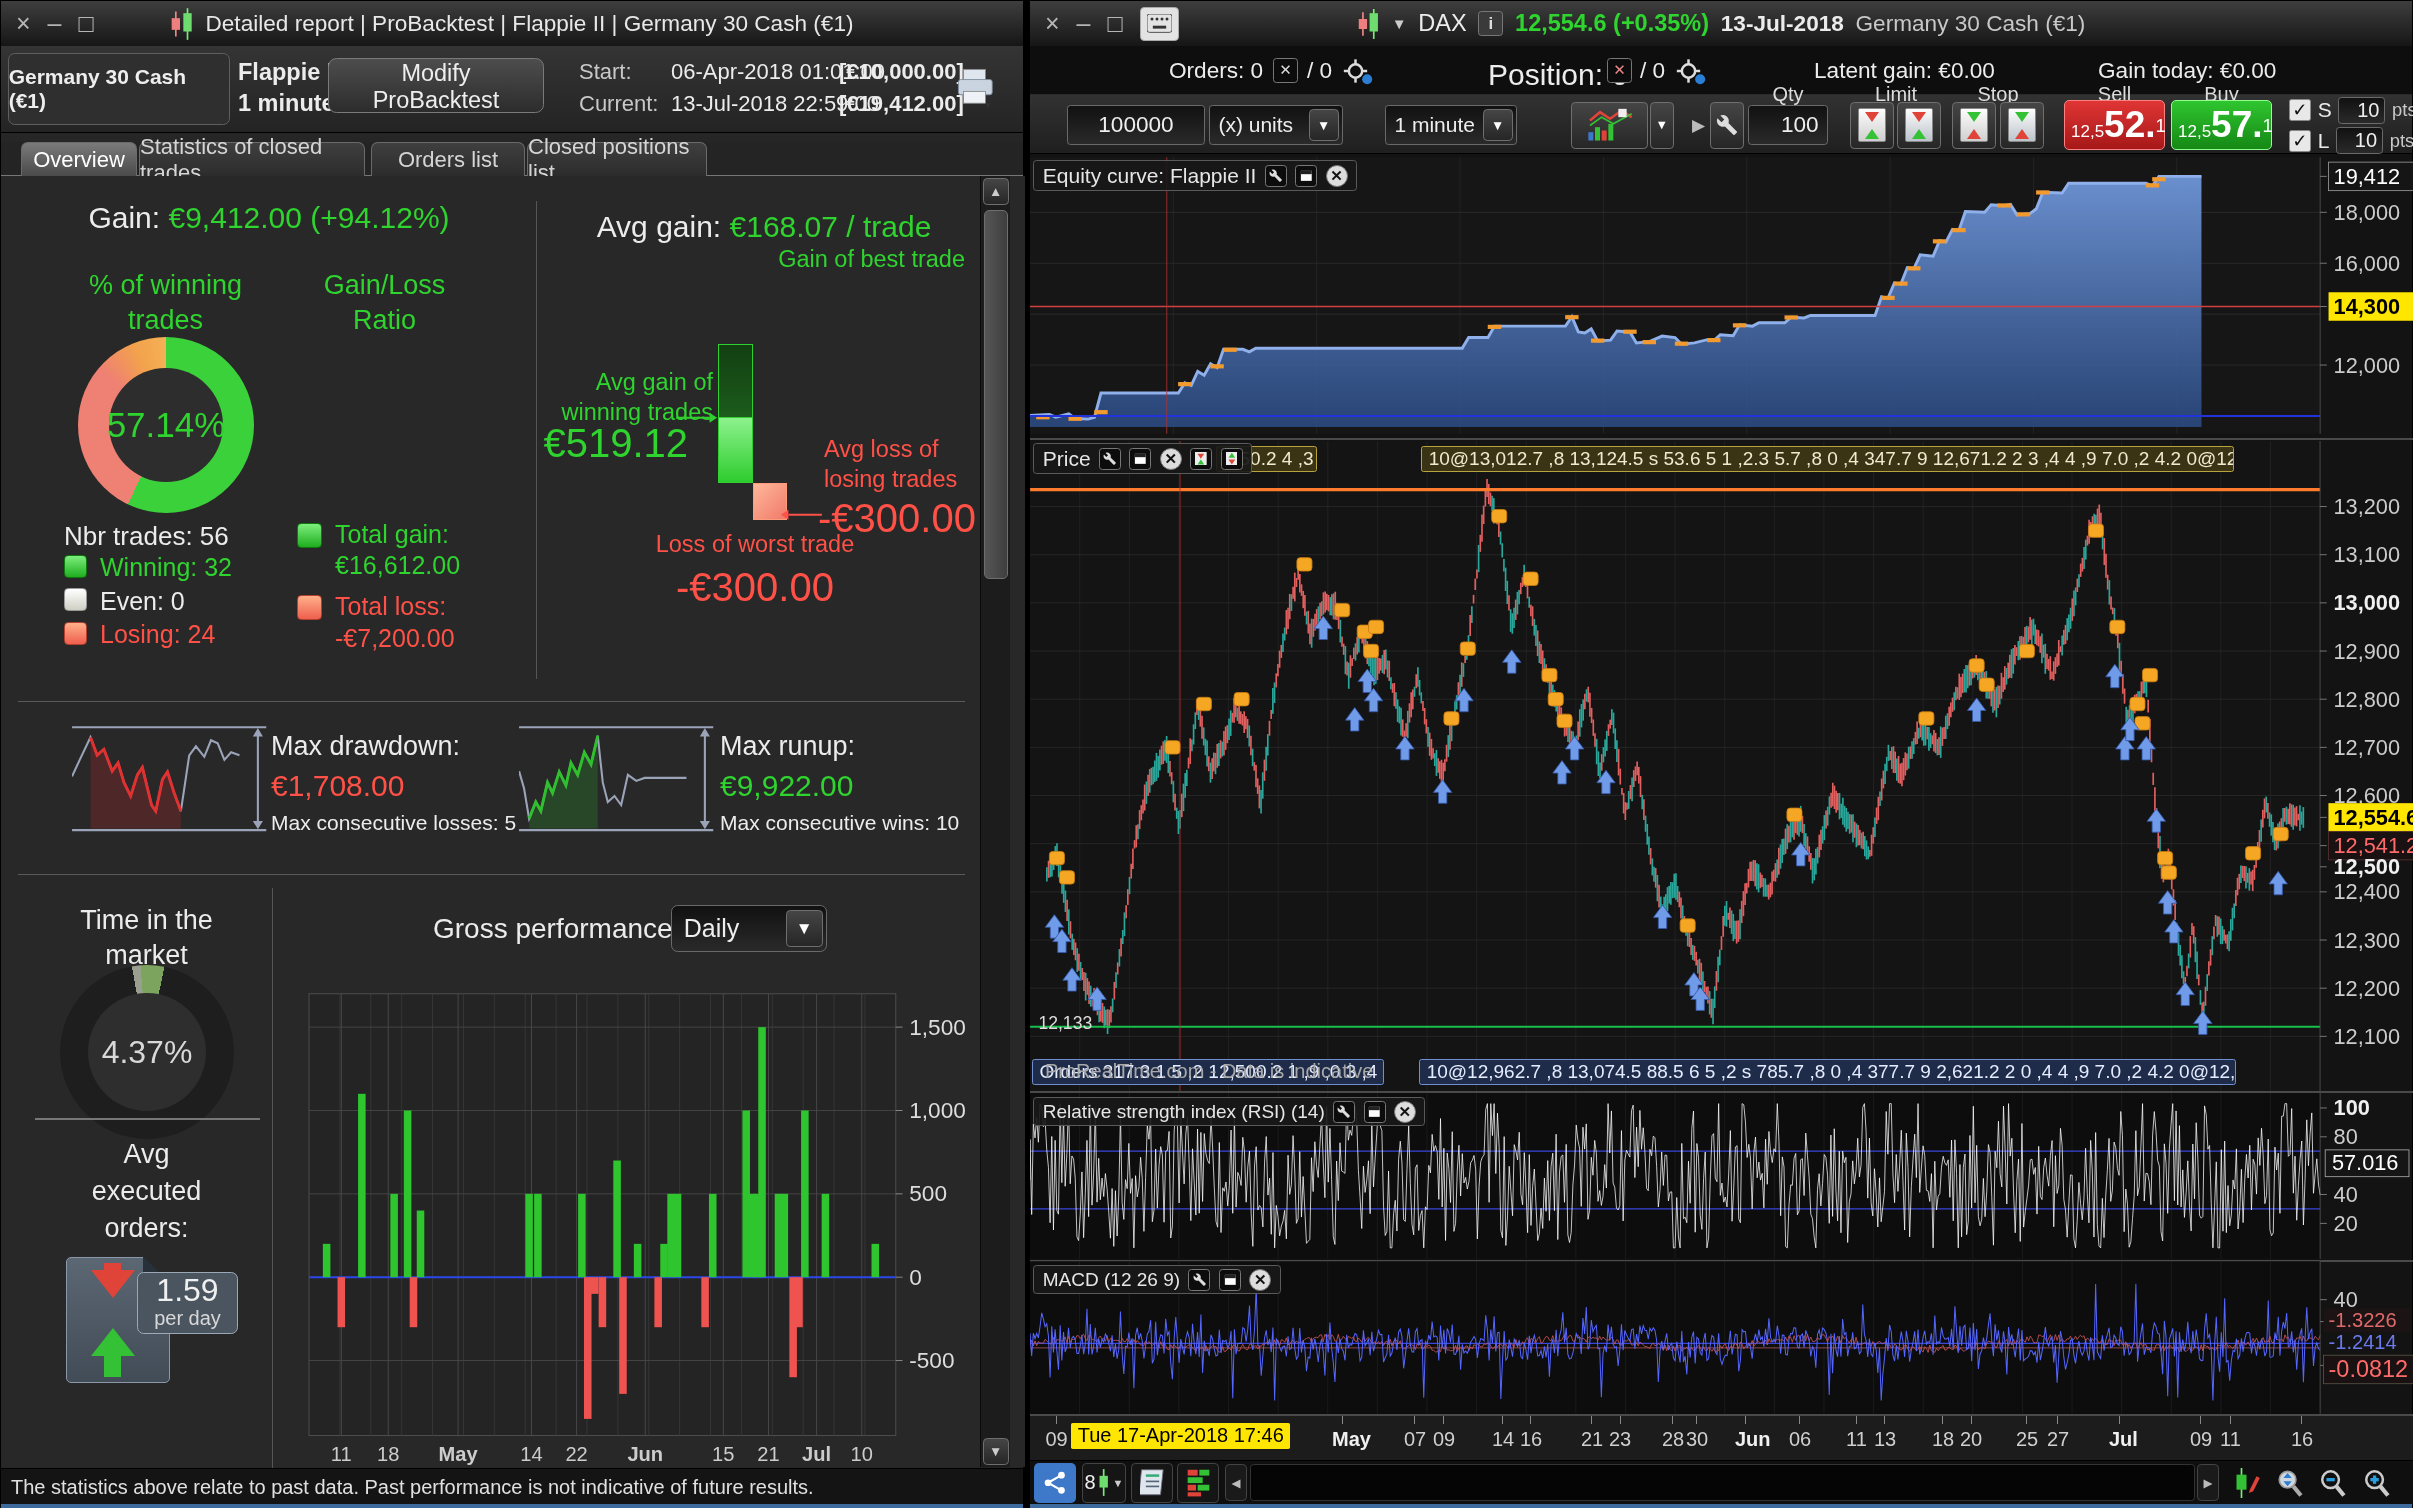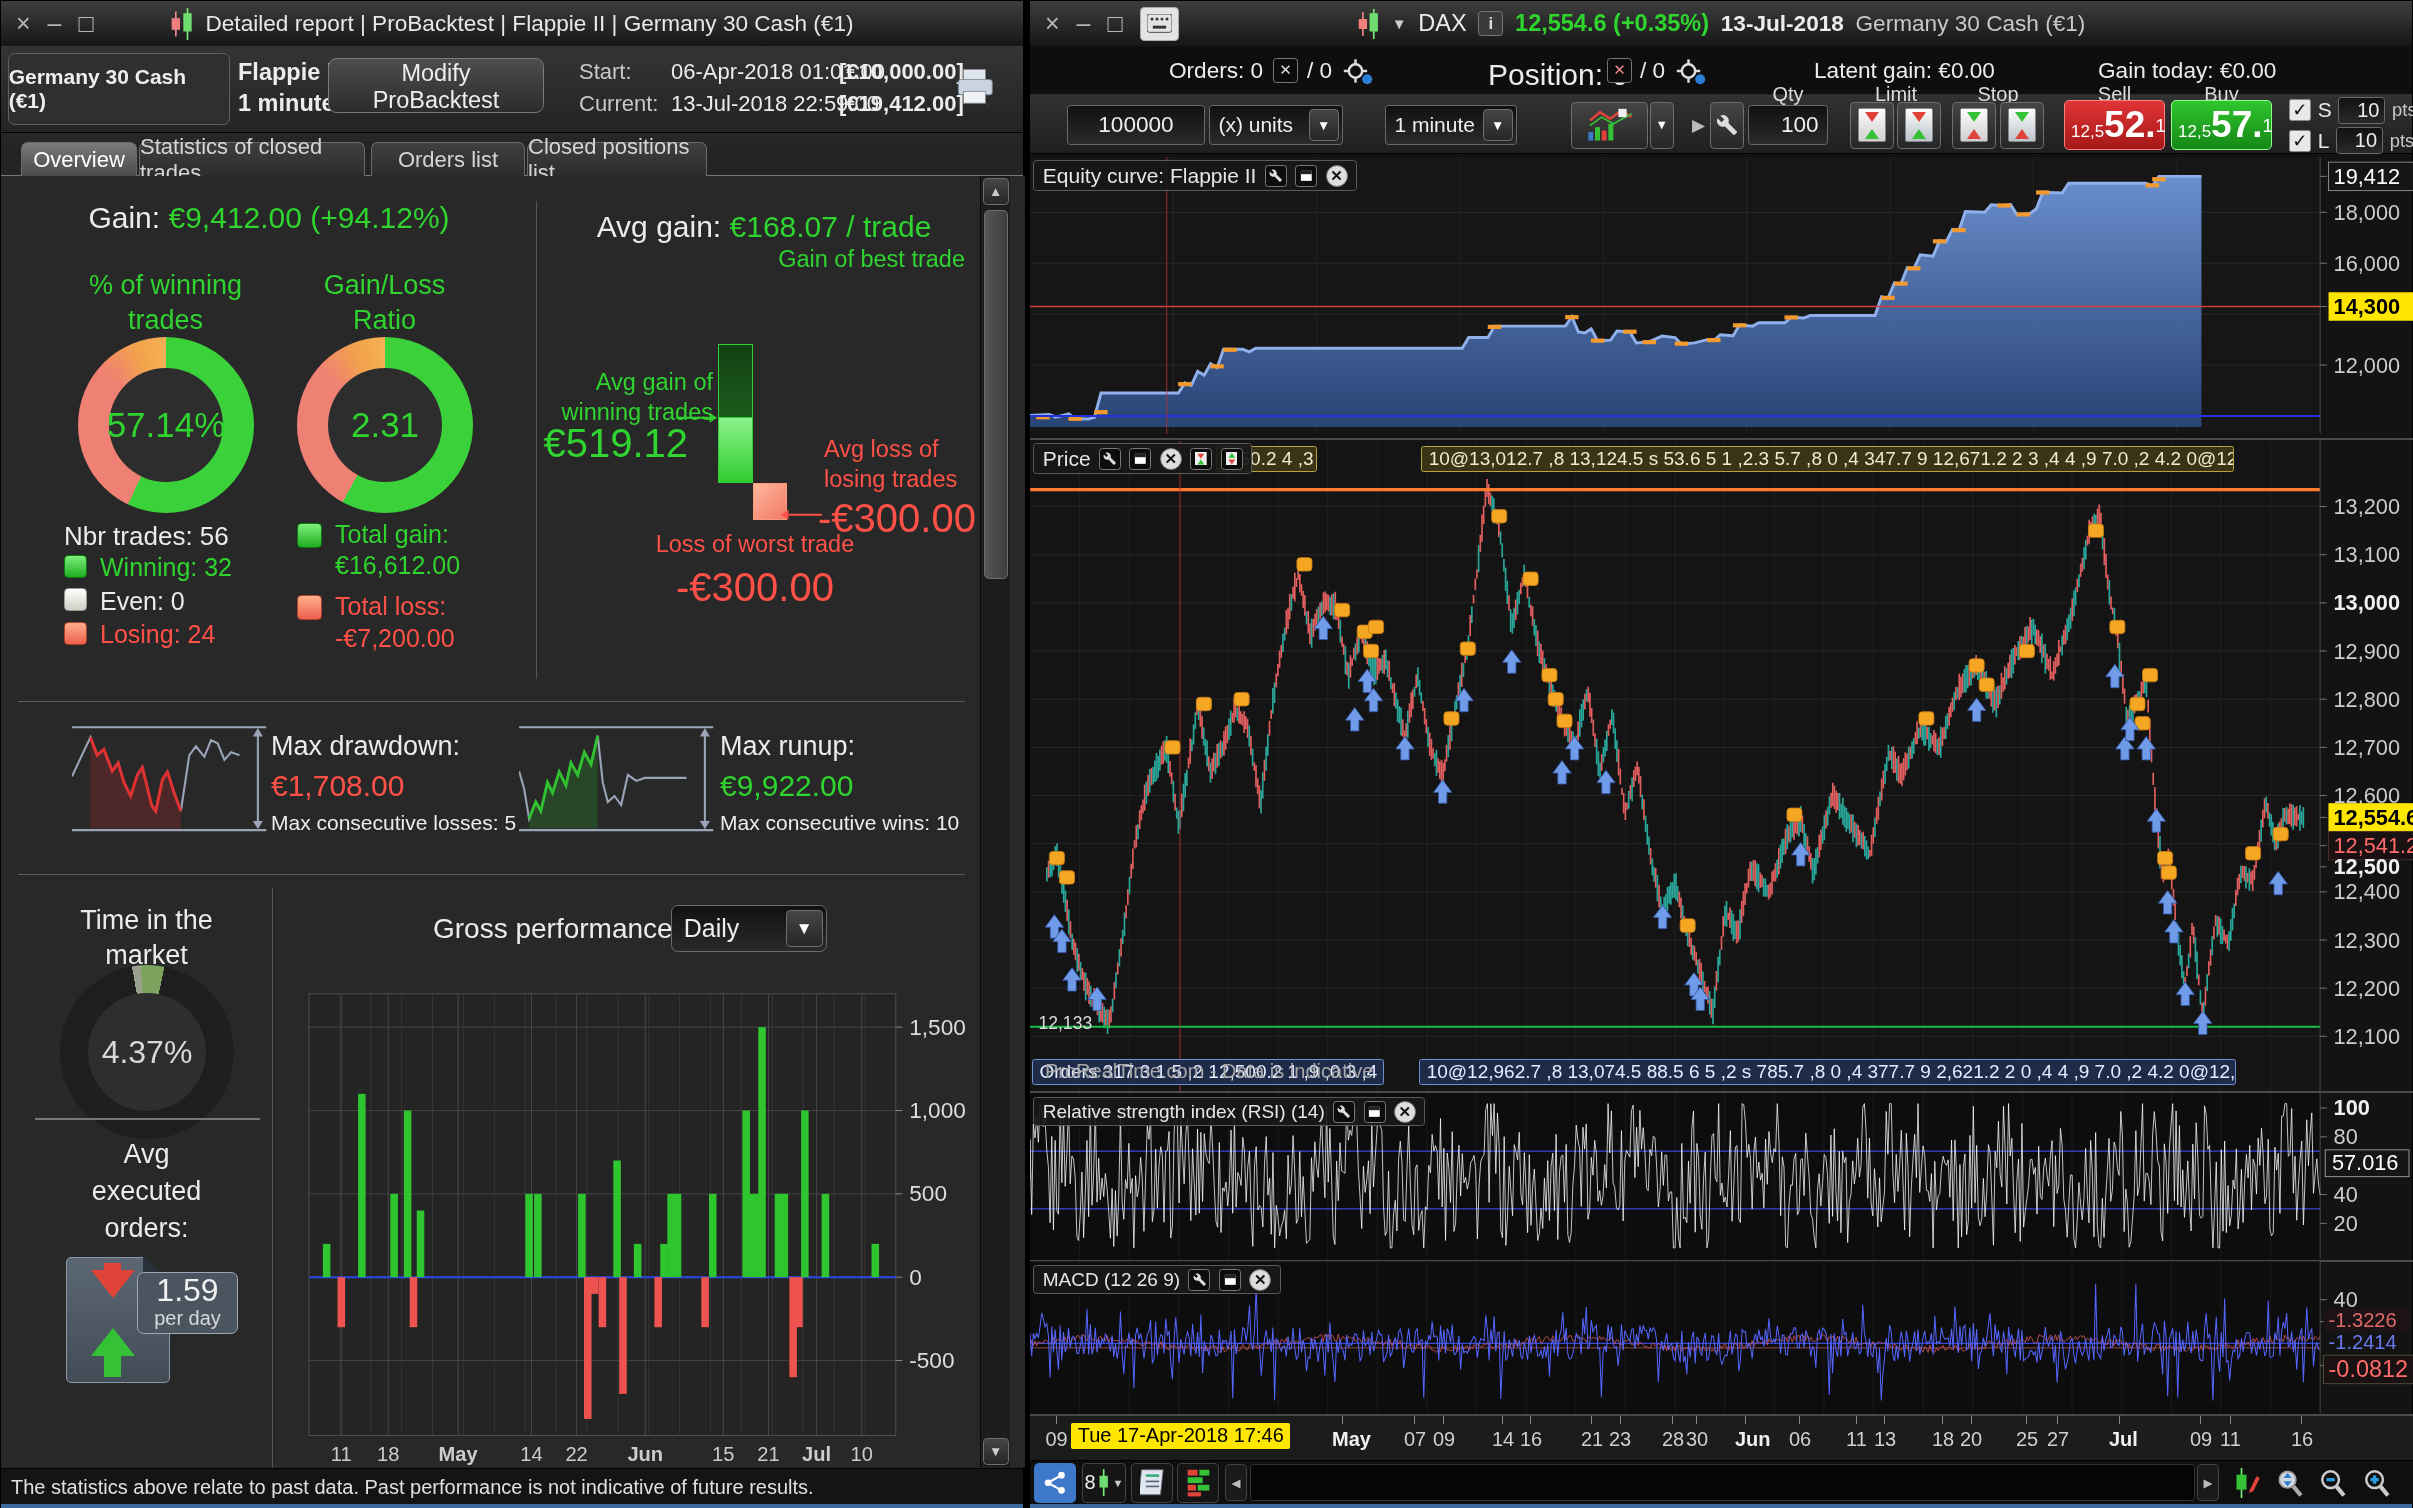--- a/index.html
+++ b/index.html
@@ -102,25 +102,20 @@
           <div>Ratio</div>
       </div>
       <div class="abs g" style="left:39px;top:92px;width:251px;text-align:center;font-size:27px;line-height:35px;">
         <div>% of winning</div>
           <div>trades</div>
       </div>
 
       <div class="donut" id="donutWin" style="left: 77px; top: 161px; width: 176px; height: 176px; background: conic-gradient(rgb(59, 209, 59) 0deg, rgb(59, 209, 59) 57.14%, rgb(239, 128, 116) 57.14%, rgb(239, 128, 116) 86%, rgb(242, 162, 76) 94%, rgb(245, 176, 85) 100%);">
         <div class="hole" style="inset:31px;">
             <span class="g" style="font-size:35px;">57.14%</span>
-          </div>
-      </div>
-      <div class="donut" id="donutRatio" style="left: 296px; top: 161px; width: 176px; height: 176px; background: conic-gradient(rgb(59, 209, 59) 0deg, rgb(59, 209, 59) 58%, rgb(239, 128, 116) 58%, rgb(239, 128, 116) 86%, rgb(242, 162, 76) 94%, rgb(245, 176, 85) 100%);">
-        <div class="hole" style="inset:31px;">
-            <span class="g" style="font-size:35px;">2.31</span>
           </div>
       </div>
 
       <div class="abs w" style="left:63px;top:345px;font-size:26px;">Nbr trades: 56</div>
       <span class="sw sg" style="left:63px;top:379px;"></span>
       <div class="abs g" style="left:99px;top:377px;font-size:25px;">Winning: 32</div>
       <span class="sw sw2" style="left:63px;top:412px;"></span>
       <div class="abs w" style="left:99px;top:411px;font-size:25px;">Even: 0</div>
       <span class="sw sr" style="left:63px;top:446px;"></span>
       <div class="abs r" style="left:99px;top:444px;font-size:25px;">Losing: 24</div>

